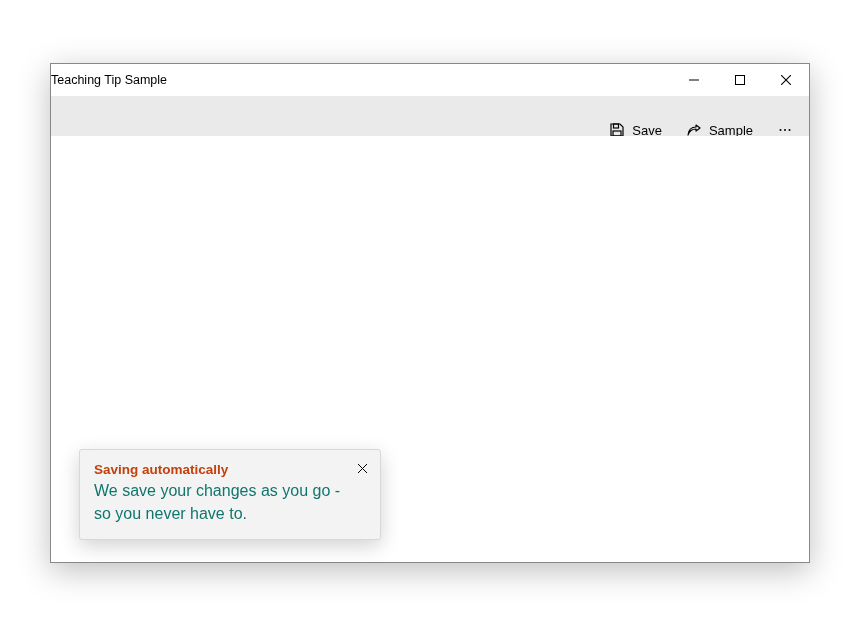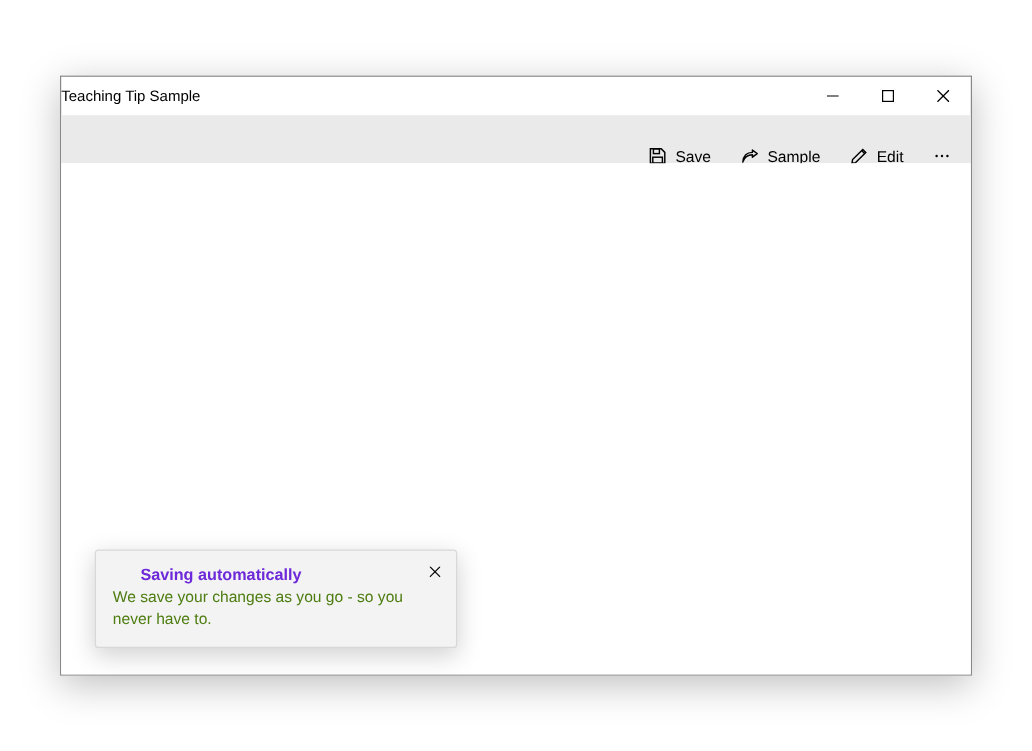--- a/index.html
+++ b/index.html
@@ -80,28 +80,27 @@
       width: 302px;
       background: #f3f3f3;
       border: 1px solid #d8d8d8;
       border-radius: 3px;
       box-shadow: 0 6px 20px rgba(0,0,0,.18);
       padding: 12px 14px 14px 14px;
     }
     .tip-title {
       font-size: 13.5px;
       font-weight: 600;
-      color: #6d28d9;
+      color: #c2410c;
       margin-bottom: 3px;
       padding-right: 20px;
-      margin-left: 23px;
     }
     .tip-subtitle {
-      font-size: 13px;
-      color: #4d7c0f;
+      font-size: 16px;
+      color: #0f766e;
       line-height: 1.4;
       padding-right: 20px;
     }
     .tip-close {
       position: absolute;
       top: 9px;
       right: 9px;
       width: 18px;
       height: 18px;
       display: flex;
@@ -155,29 +154,20 @@
       <span>Save</span>
     </div>
     <div class="cmd-btn">
       <span class="icon">
         <svg width="16" height="16" viewBox="0 0 16 16" fill="none" stroke="#000" stroke-width="1.2">
           <path d="M10 3 L14 6 L10 9 L10 7 C5 7 3 10 2 13 C2.5 8 5 5 10 5 Z" stroke-linejoin="round"></path>
         </svg>
       </span>
       <span>Sample</span>
     </div>
-    <div class="cmd-btn">
-      <span class="icon">
-        <svg width="16" height="16" viewBox="0 0 16 16" fill="none" stroke="#000" stroke-width="1.2">
-          <path d="M2 14 L2.5 11 L11 2.5 L13.5 5 L5 13.5 Z"></path>
-          <line x1="10" y1="3.5" x2="12.5" y2="6"></line>
-        </svg>
-      </span>
-      <span>Edit</span>
-    </div>
     <div class="cmd-btn more-btn">
       <span class="icon">
         <svg width="16" height="16" viewBox="0 0 16 16" fill="#000">
           <circle cx="3.5" cy="8" r="1"></circle>
             <circle cx="8" cy="8" r="1"></circle>
             <circle cx="12.5" cy="8" r="1"></circle>
         </svg>
       </span>
     </div>
   </div>

